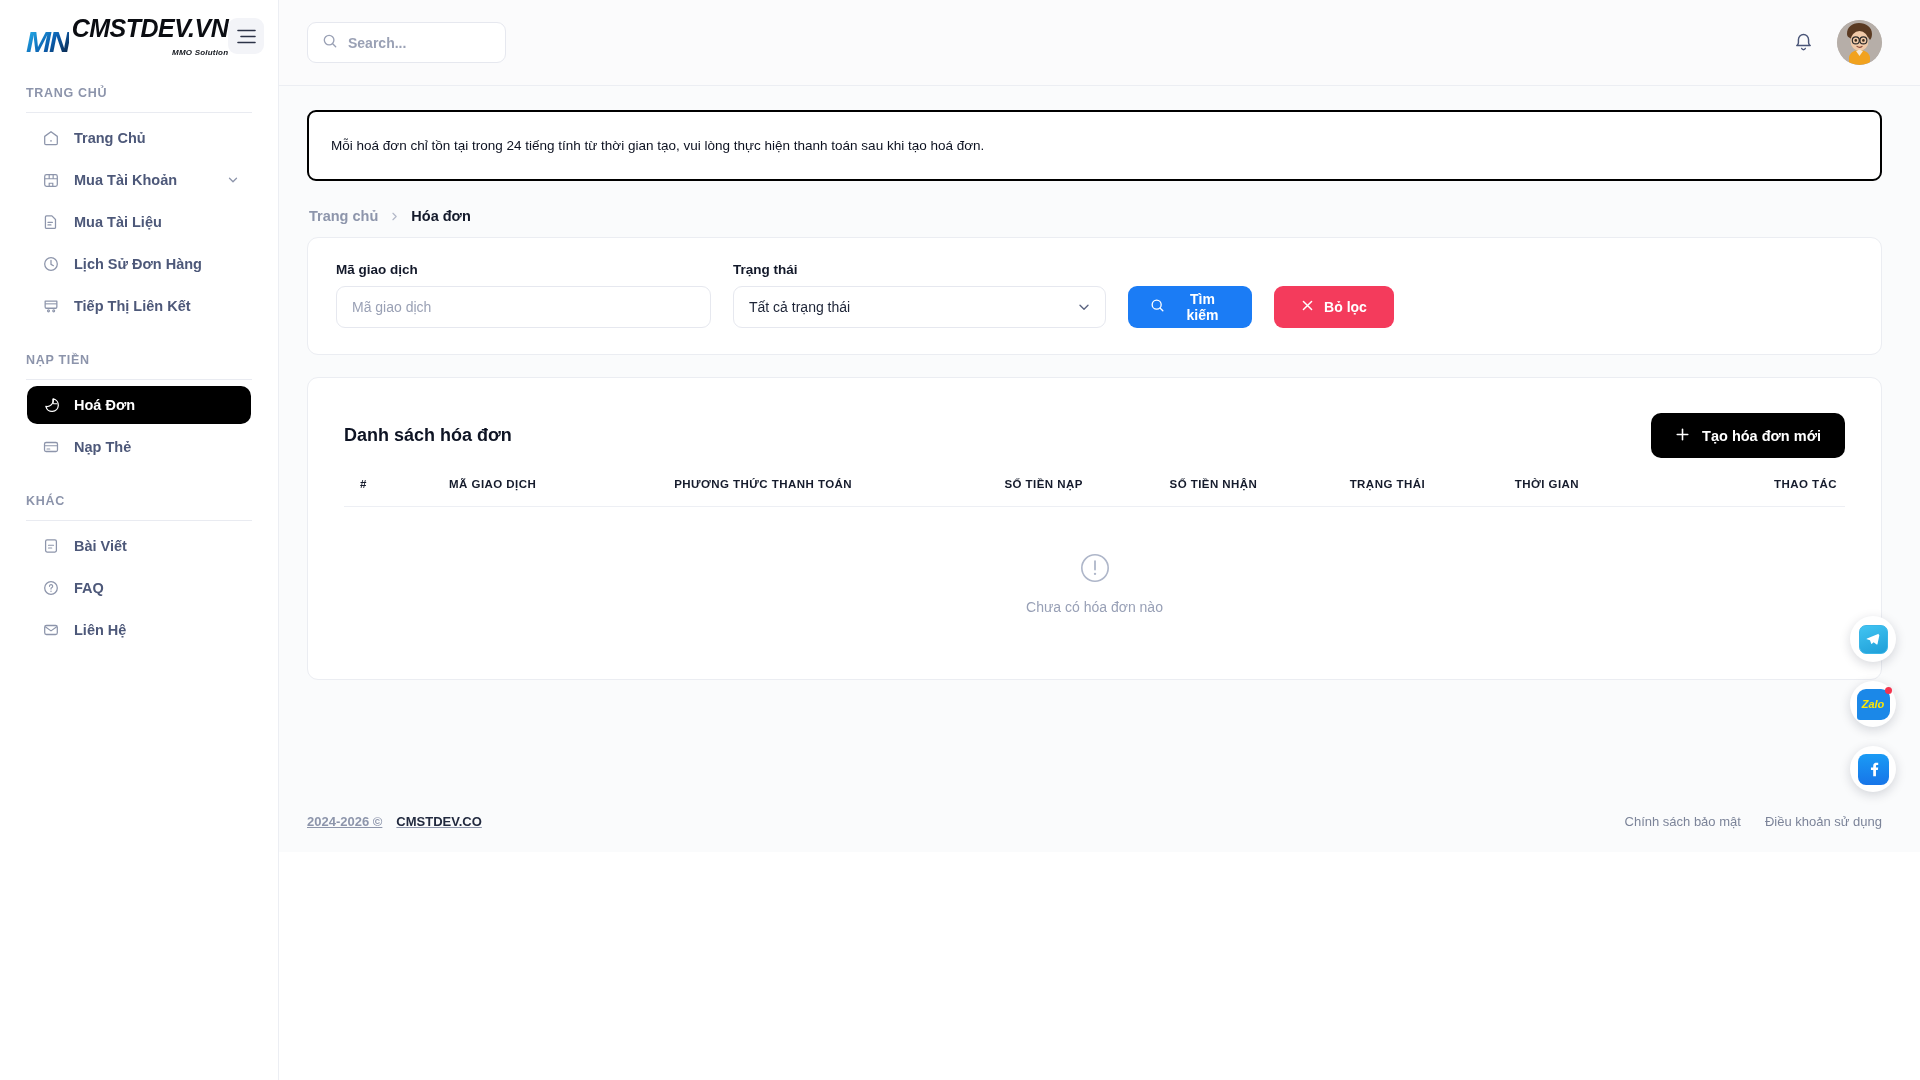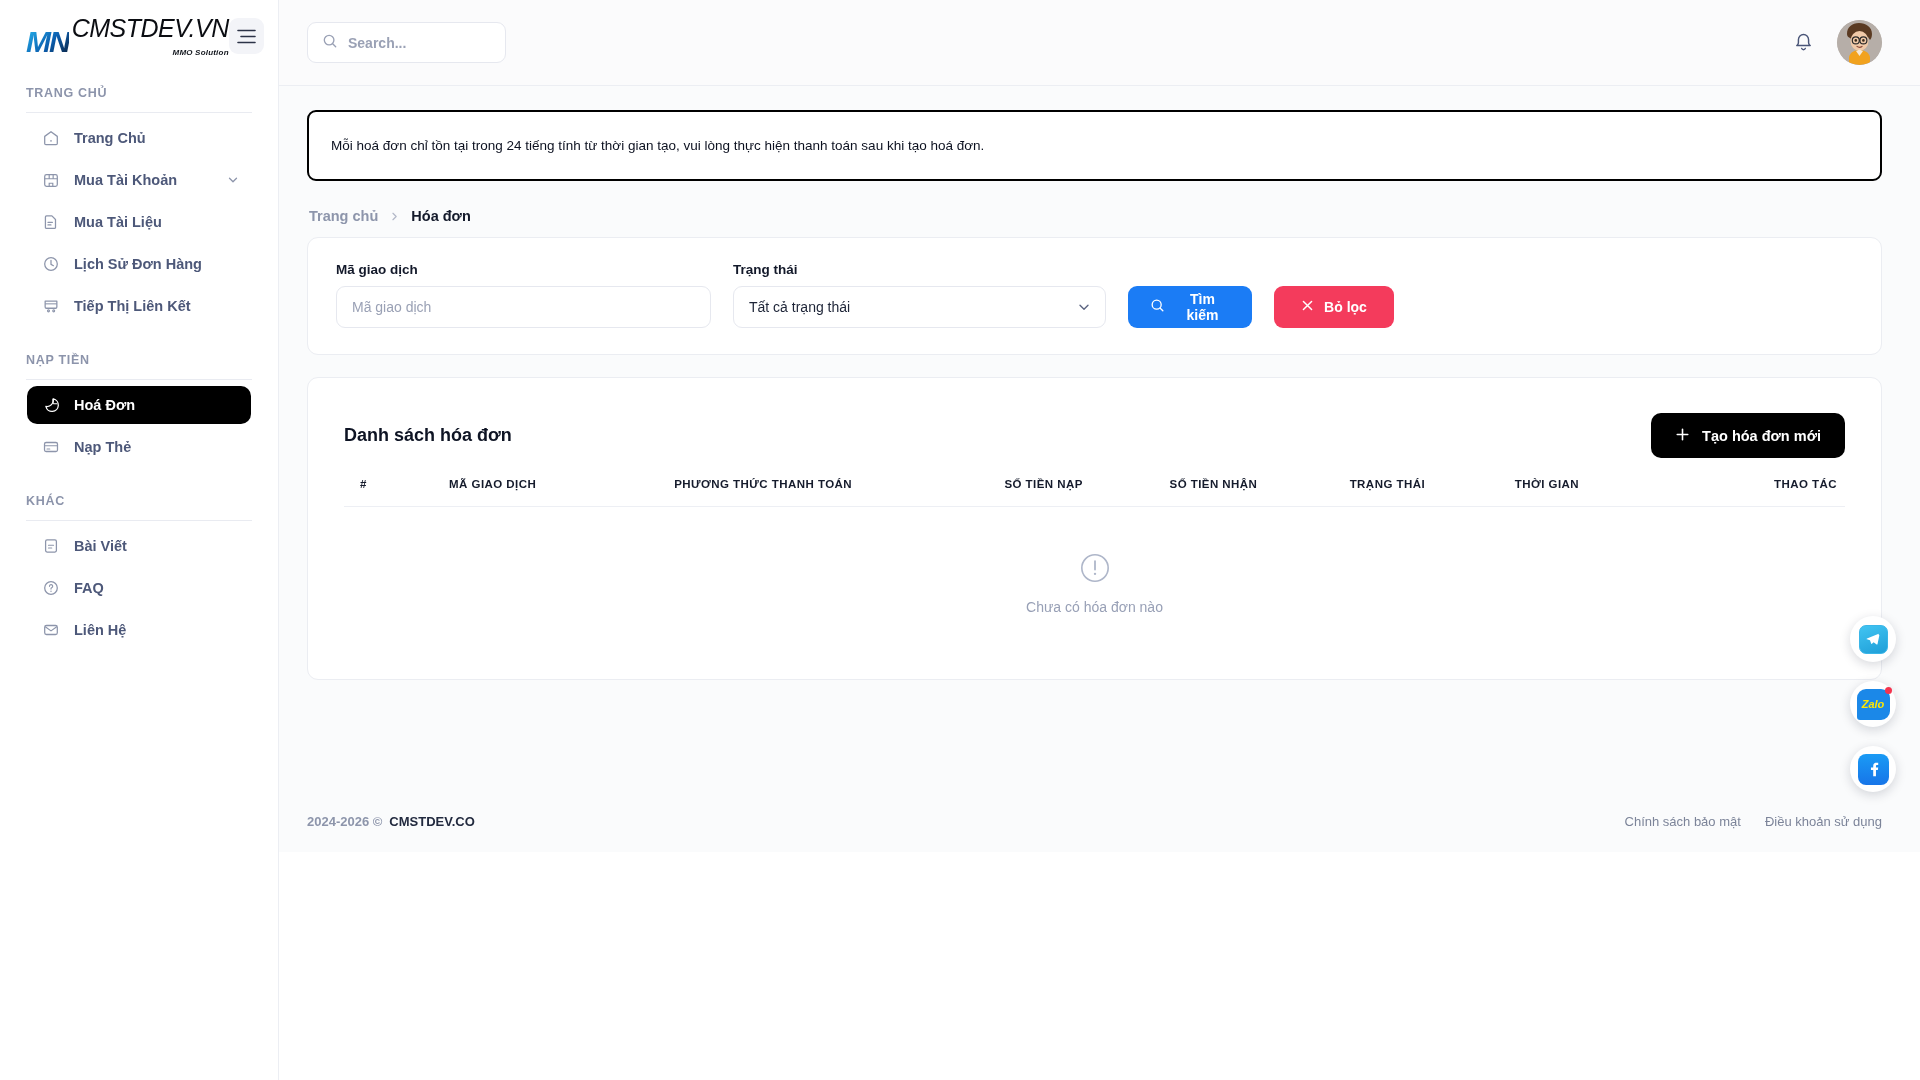--- a/index.html
+++ b/index.html
@@ -29,21 +29,21 @@
   .logo { display: flex; align-items: flex-end; gap: 3px; }
   .logo-mark {
     font-size: 30px; font-weight: bold; letter-spacing: -2px;
     line-height: 1;
     background: linear-gradient(135deg,#28b8f0 0%, #0b5fb0 55%, #0a1f3c 100%);
     -webkit-background-clip: text; background-clip: text; color: transparent;
     font-style: italic;
   }
   .logo-txt-wrap { display: flex; flex-direction: column; align-items: flex-end; line-height: 1; }
   .logo-text {
-    font-size: 25px; font-weight: normal; font-style: italic;
+    font-size: 25px; font-weight: bold; font-style: italic;
     letter-spacing: -0.5px; color: #0b0d12; line-height: 1;
   }
   .logo-sub {
     font-size: 8px; font-weight: bold; font-style: italic;
     color: #11151c; letter-spacing: 0.2px; margin-top: 8px;
   }
   .burger {
     width: 38px; height: 36px; border-radius: 9px;
     background: #f3f4f8; display: flex; align-items: center; justify-content: center;
     cursor: pointer;
@@ -200,21 +200,21 @@
 
   
   .footer {
     margin-top: auto;
     height: 62px; flex: 0 0 62px;
     display: flex; align-items: center;
     padding: 0 38px 0 28px;
     font-size: 13px;
     background: #fafbfc;
   }
-  .f-left { color: #8d95ab; font-weight: bold; display: flex; gap: 7px; align-items: center; }
+  .f-left { color: #8d95ab; font-weight: bold; display: flex; gap: 14px; align-items: center; text-decoration: underline; }
   .f-left .brand { color: #222a3f; font-weight: bold; }
   .f-right { margin-left: auto; display: flex; gap: 24px; }
   .f-right a { color: #7c8499; text-decoration: none; cursor: pointer; font-size: 13px; }
 
   
   .fabs {
     position: absolute; right: 24px; bottom: 60px;
     display: flex; flex-direction: column; gap: 19px;
     z-index: 40;
   }

